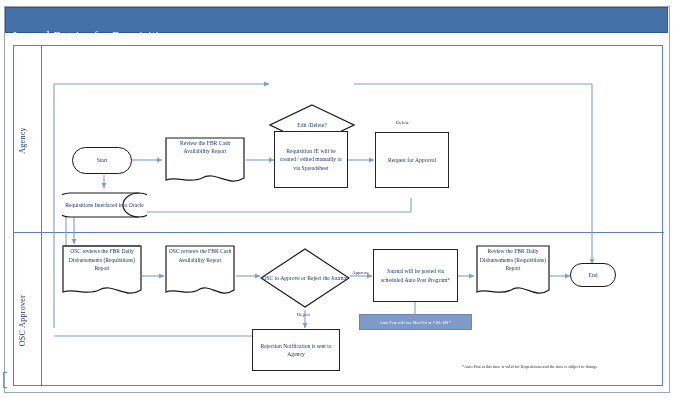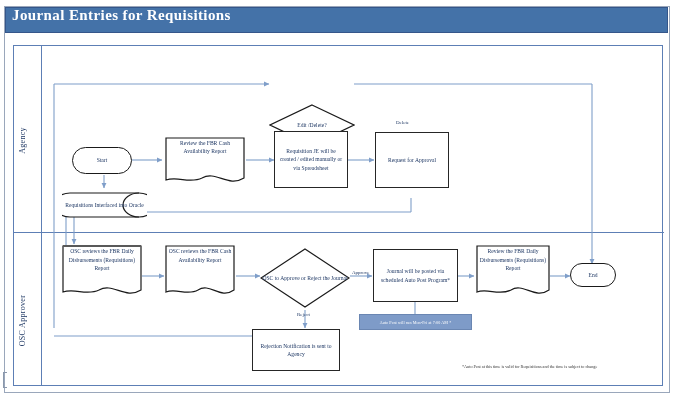--- a/index.html
+++ b/index.html
@@ -4,21 +4,21 @@
 <style>
   html,body{margin:0;padding:0;background:#ffffff;}
   body{width:676px;height:399px;overflow:hidden;font-family:"Liberation Serif",serif;}
   #root{position:relative;width:676px;height:399px;background:#ffffff;}
 
   
   .page-frame{position:absolute;left:4px;top:6px;width:666px;height:387px;border:1px solid #9aa7bb;box-sizing:border-box;background:#fff;}
 
   
   .title-bar{position:absolute;left:5px;top:7px;width:663px;height:26px;background:#4472A8;border:1px solid #35568a;box-sizing:border-box;}
-  .title-text{position:absolute;left:12px;top:7px;font-size:15px;font-weight:bold;color:#ffffff;letter-spacing:.4px;
+  .title-text{position:absolute;left:12px;top:29px;font-size:12px;font-weight:normal;color:#ffffff;letter-spacing:.4px;
               font-family:"Liberation Serif",serif;white-space:nowrap;}
 
   
   .lanes{position:absolute;left:13px;top:45px;width:650px;height:341px;border:1px solid #5d7fb5;box-sizing:border-box;background:#fff;}
   .lane-hdr{position:absolute;left:0;top:0;width:28px;height:100%;border-right:1px solid #5d7fb5;box-sizing:border-box;background:#fff;}
   .lane-div{position:absolute;left:0;top:186px;width:650px;height:0;border-top:1px solid #5d7fb5;}
   .lane-label{position:absolute;font-size:8px;color:#1f3864;font-family:"Liberation Serif",serif;
               transform:rotate(-90deg);transform-origin:center center;white-space:nowrap;letter-spacing:.3px;}
   #lane-label-agency{left:-22px;top:90px;width:60px;text-align:center;}
   #lane-label-osc{left:-26px;top:270px;width:68px;text-align:center;}

